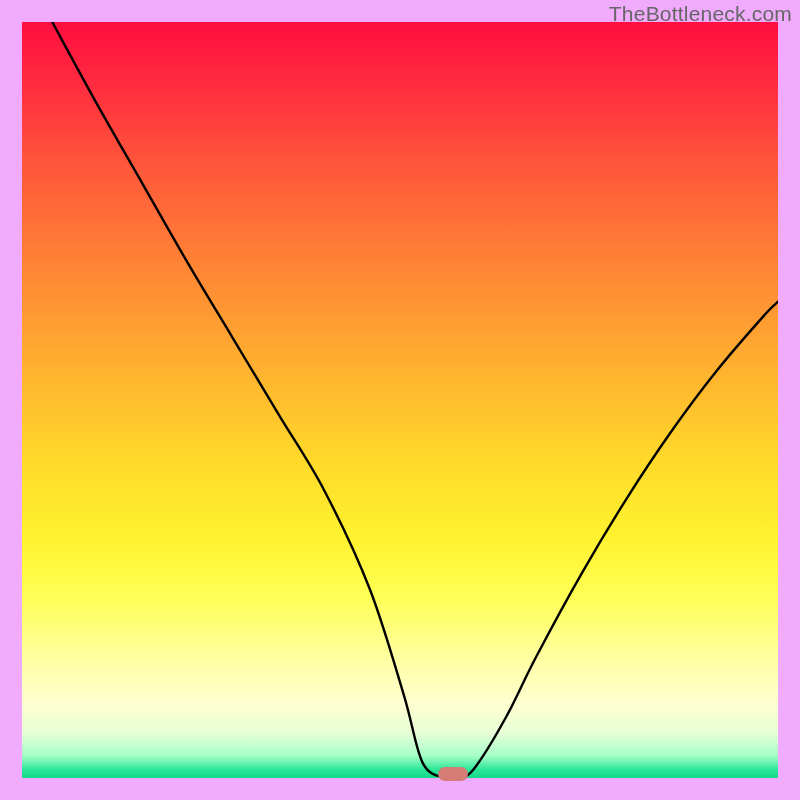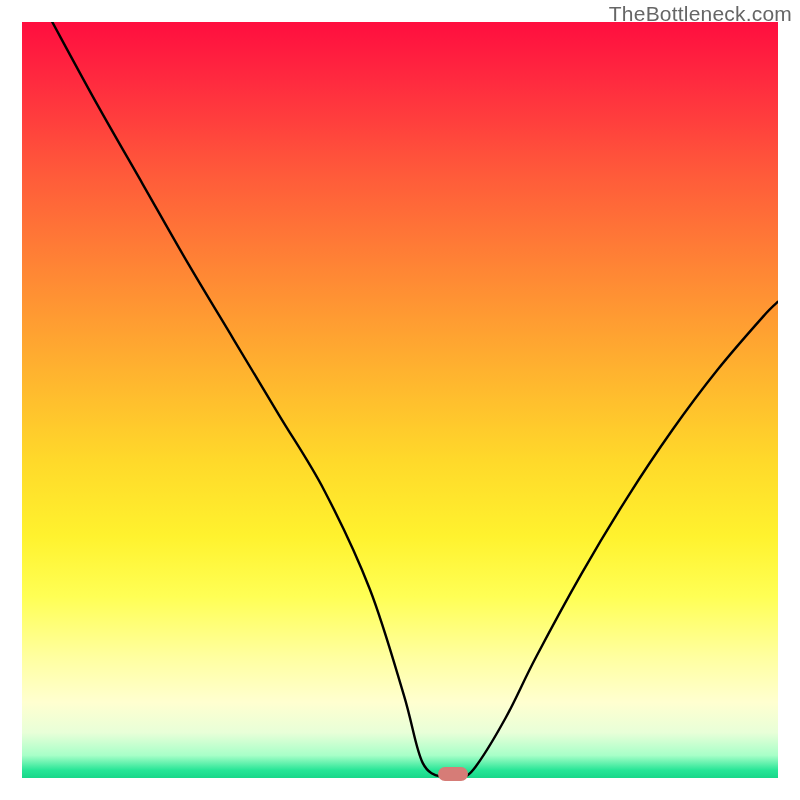--- a/index.html
+++ b/index.html
@@ -8,21 +8,21 @@
     width: 800px;
     height: 800px;
     background: #000;
     overflow: hidden;
     font-family: Arial, Helvetica, sans-serif;
   }
   .frame {
     position: relative;
     width: 800px;
     height: 800px;
-    background: #ffffff;
+    background: #f0abfc;
   }
   .plot-area {
     position: absolute;
     left: 22px;
     top: 22px;
     width: 756px;
     height: 756px;
     background: linear-gradient(to bottom,
       #ff0e3f 0%,
       #ff2b3f 8%,

